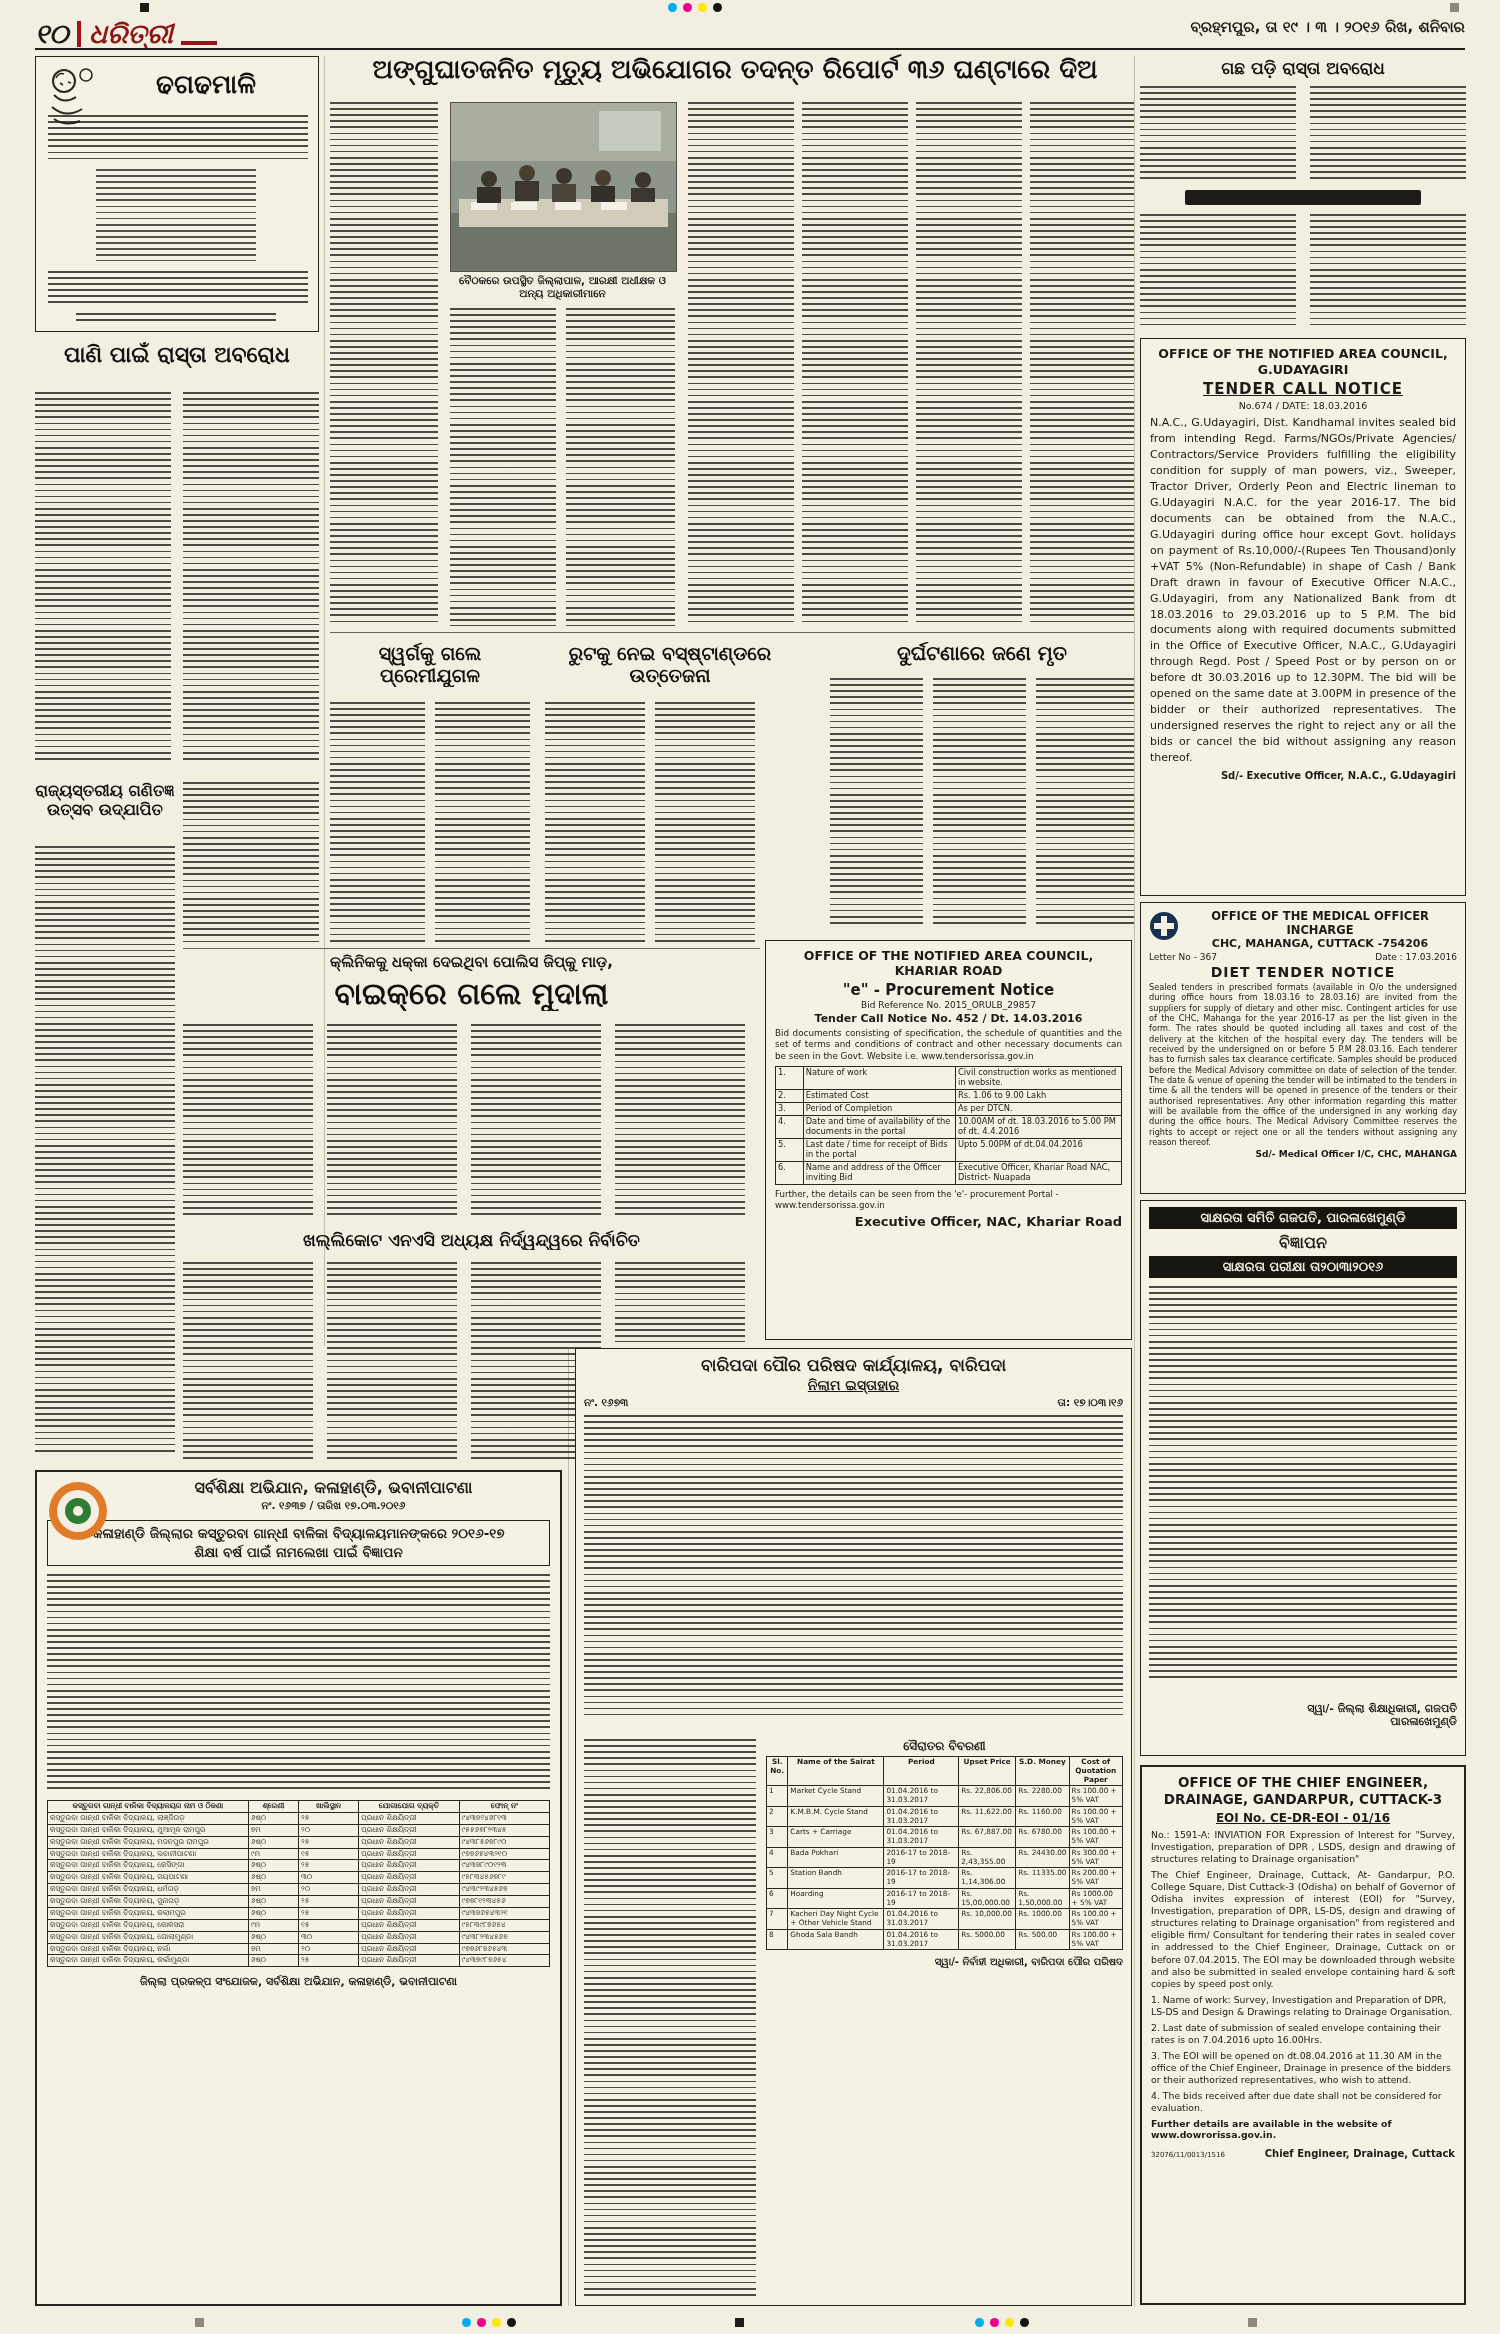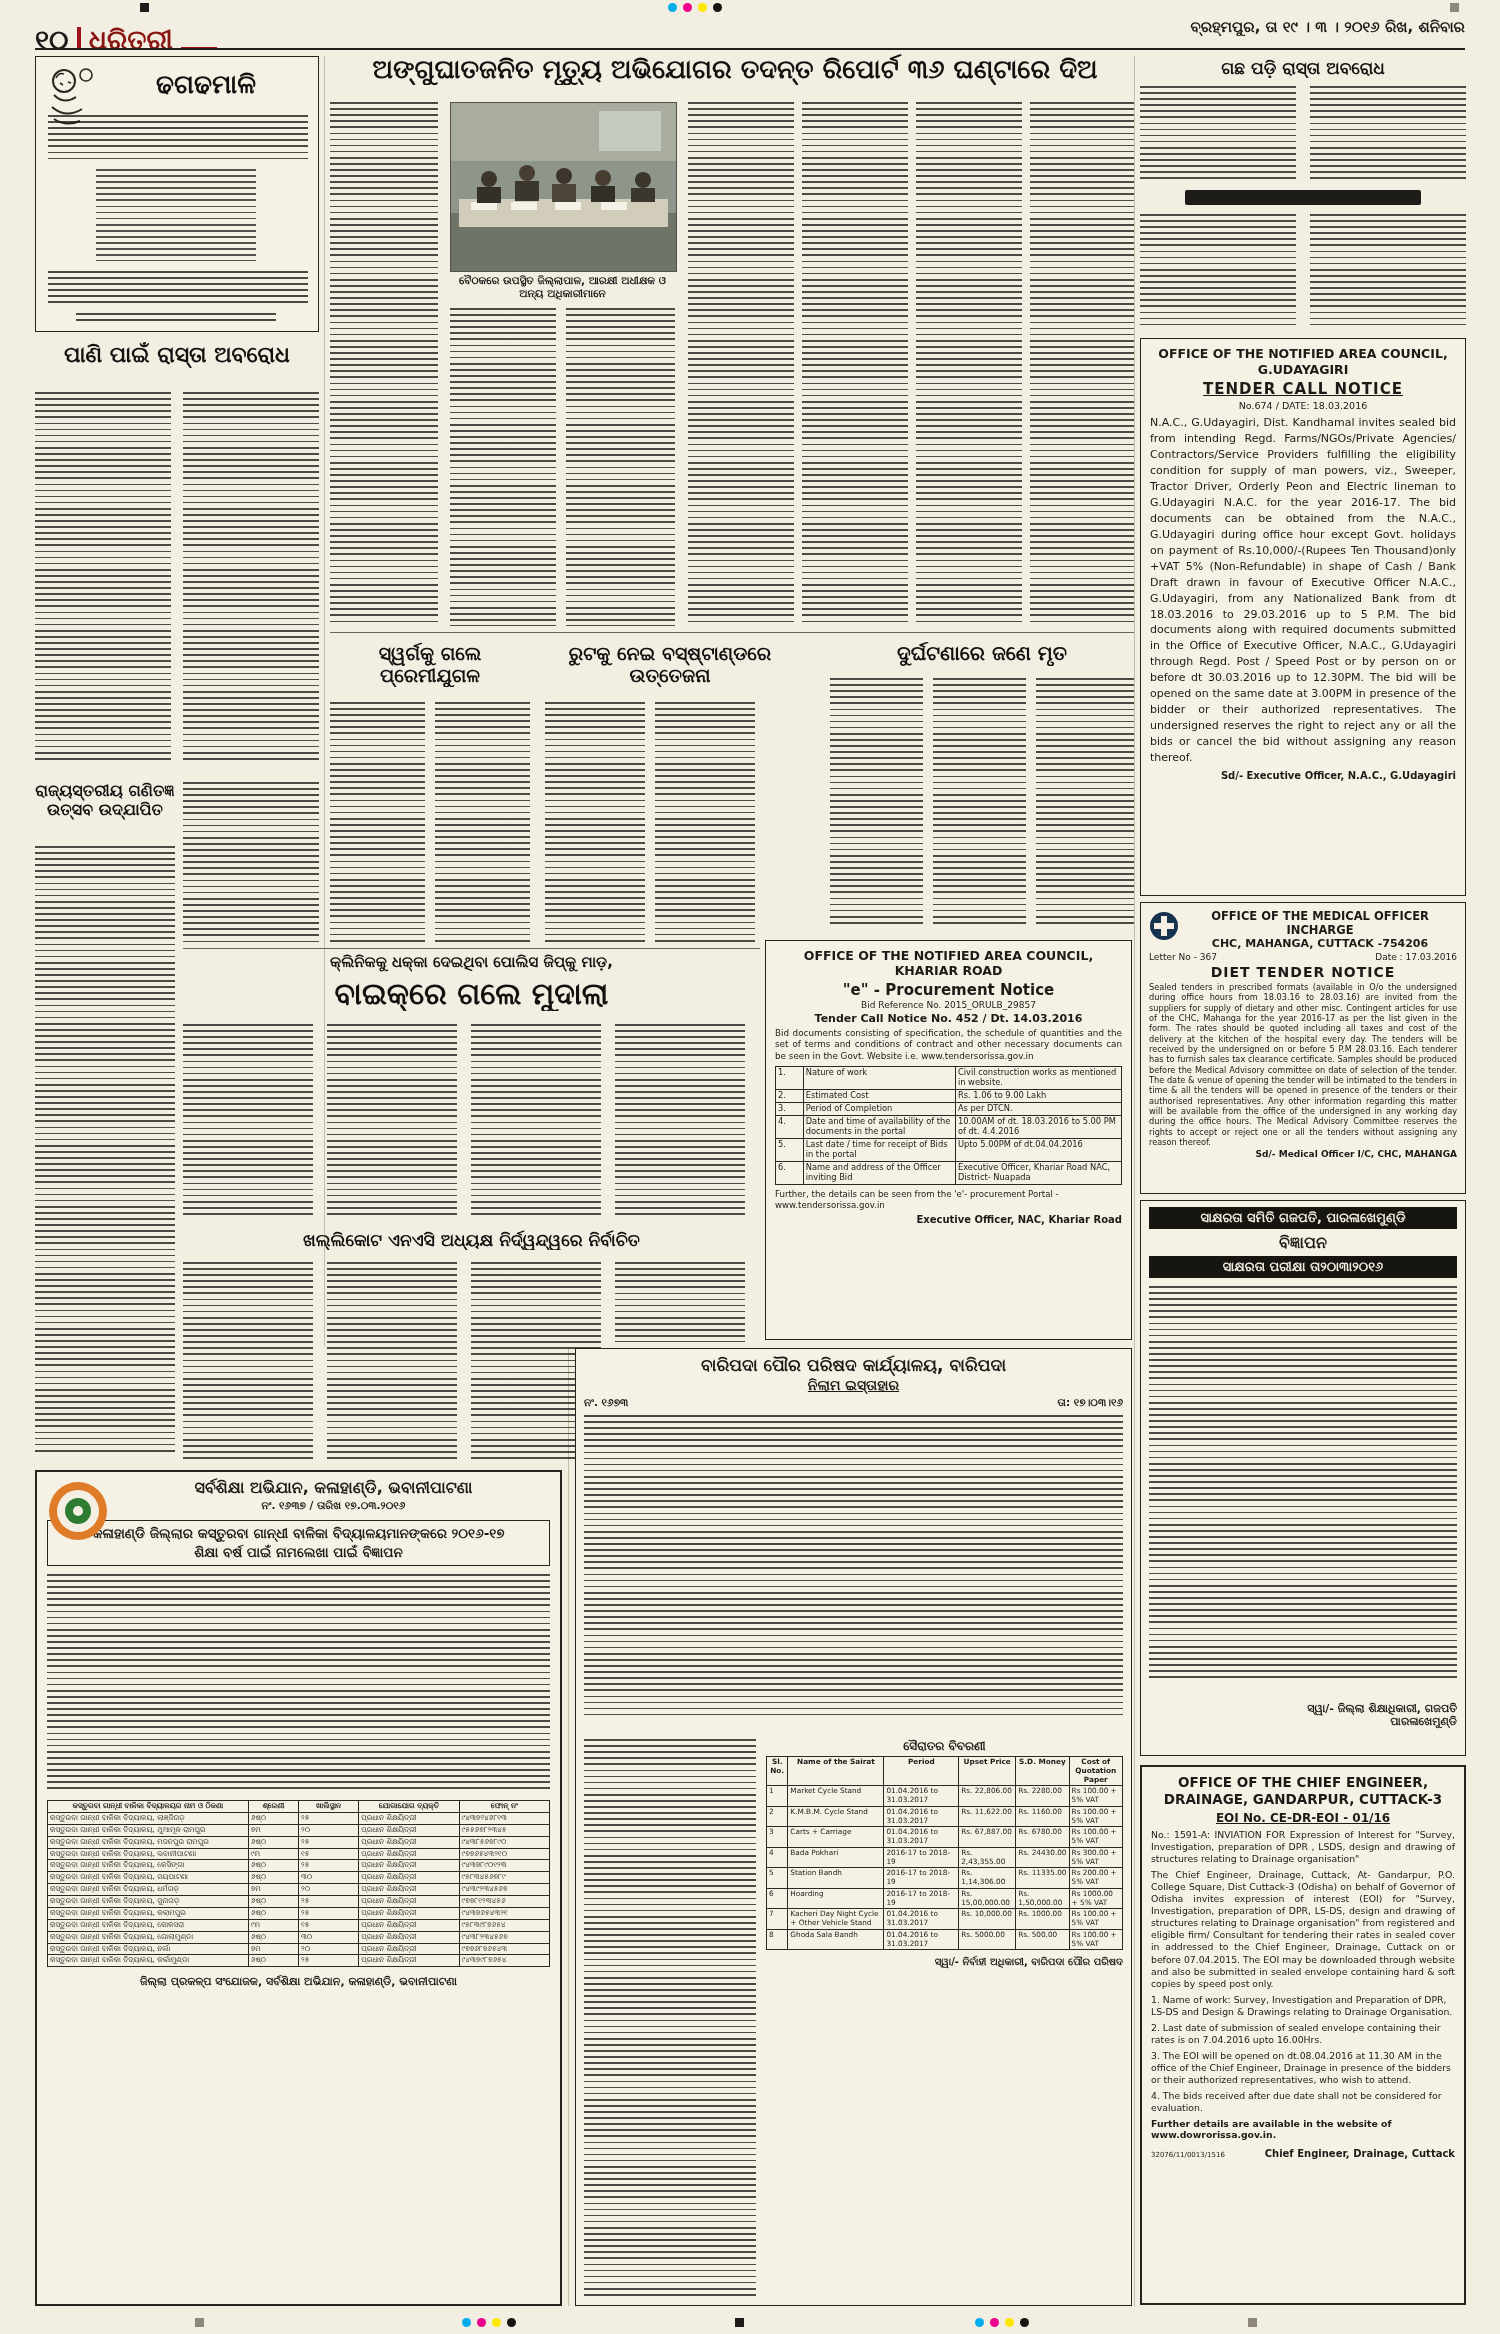--- a/index.html
+++ b/index.html
@@ -33,21 +33,21 @@
 <body>
 
 <div class="reg" style="left:140px;top:3px;background:#1d1c19;"></div>
 <div class="reg dot" style="left:668px;top:3px;background:#00adef;"></div>
 <div class="reg dot" style="left:683px;top:3px;background:#ec008c;"></div>
 <div class="reg dot" style="left:698px;top:3px;background:#ffe800;"></div>
 <div class="reg dot" style="left:713px;top:3px;background:#161410;"></div>
 <div class="reg" style="left:1450px;top:3px;background:#8d887a;"></div>
 
 <div class="abs" style="left:35px;top:12px;width:1430px;height:36px;border-bottom:2.5px solid #221f1a;">
-  <div class="abs" style="left:0;top:12px;height:32px;display:flex;align-items:center;gap:8px;overflow:visible;">
+  <div class="abs" style="left:0;top:6px;height:32px;display:flex;align-items:center;gap:8px;overflow:visible;font-style:italic;">
     <span style="font-size:27px;font-weight:bold;">୧୦</span>
     <span style="display:inline-block;width:4px;height:26px;background:#a01218;"></span>
     <span style="font-size:27px;font-weight:bold;color:#8a1713;">ଧରିତ୍ରୀ</span>
     <span style="display:inline-block;width:36px;height:4px;background:#a01218;margin-top:18px;"></span>
   </div>
   <div class="abs rt" style="right:0;top:6px;width:620px;font-size:15px;font-weight:bold;">ବ୍ରହ୍ମପୁର, ତା ୧୯ । ୩ । ୨୦୧୬ ରିଖ, ଶନିବାର</div>
 </div>
 
 <div class="abs vrule" style="left:324px;top:56px;height:1290px;"></div>
 <div class="abs vrule" style="left:1134px;top:56px;height:2250px;"></div>
@@ -176,21 +176,21 @@
           <td>Upto 5.00PM of dt.04.04.2016</td>
         </tr>
         <tr>
           <td>6.</td>
           <td>Name and address of the Officer inviting Bid</td>
           <td>Executive Officer, Khariar Road NAC, District- Nuapada</td>
         </tr>
       </tbody>
   </table>
   <div style="font-size:8.6px;margin-top:4px;line-height:1.3;">Further, the details can be seen from the 'e'- procurement Portal - www.tendersorissa.gov.in</div>
-  <div class="rt b" style="font-size:10px;margin-top:3px;">Executive Officer, NAC, Khariar Road</div>
+  <div class="rt b" style="font-size:13px;margin-top:3px;">Executive Officer, NAC, Khariar Road</div>
 </div>
 
 <div class="abs box" style="left:575px;top:1348px;width:557px;height:958px;padding:6px 8px;">
   <div class="ct b" style="font-size:17px;">ବାରିପଦା ପୌର ପରିଷଦ କାର୍ଯ୍ୟାଳୟ, ବାରିପଦା</div>
   <div class="ct b" style="font-size:14px;text-decoration:underline;margin-top:2px;">ନିଲାମ ଇସ୍ତାହାର</div>
   <div style="display:flex;justify-content:space-between;font-size:10.5px;font-weight:bold;margin-top:2px;">
     <span>ନଂ. ୧୬୭୩</span>
     <span>ତା: ୧୭।୦୩।୧୬</span>
   </div>
   <div class="greek" style="margin-top:6px;width:100%;height:300px;"></div>

